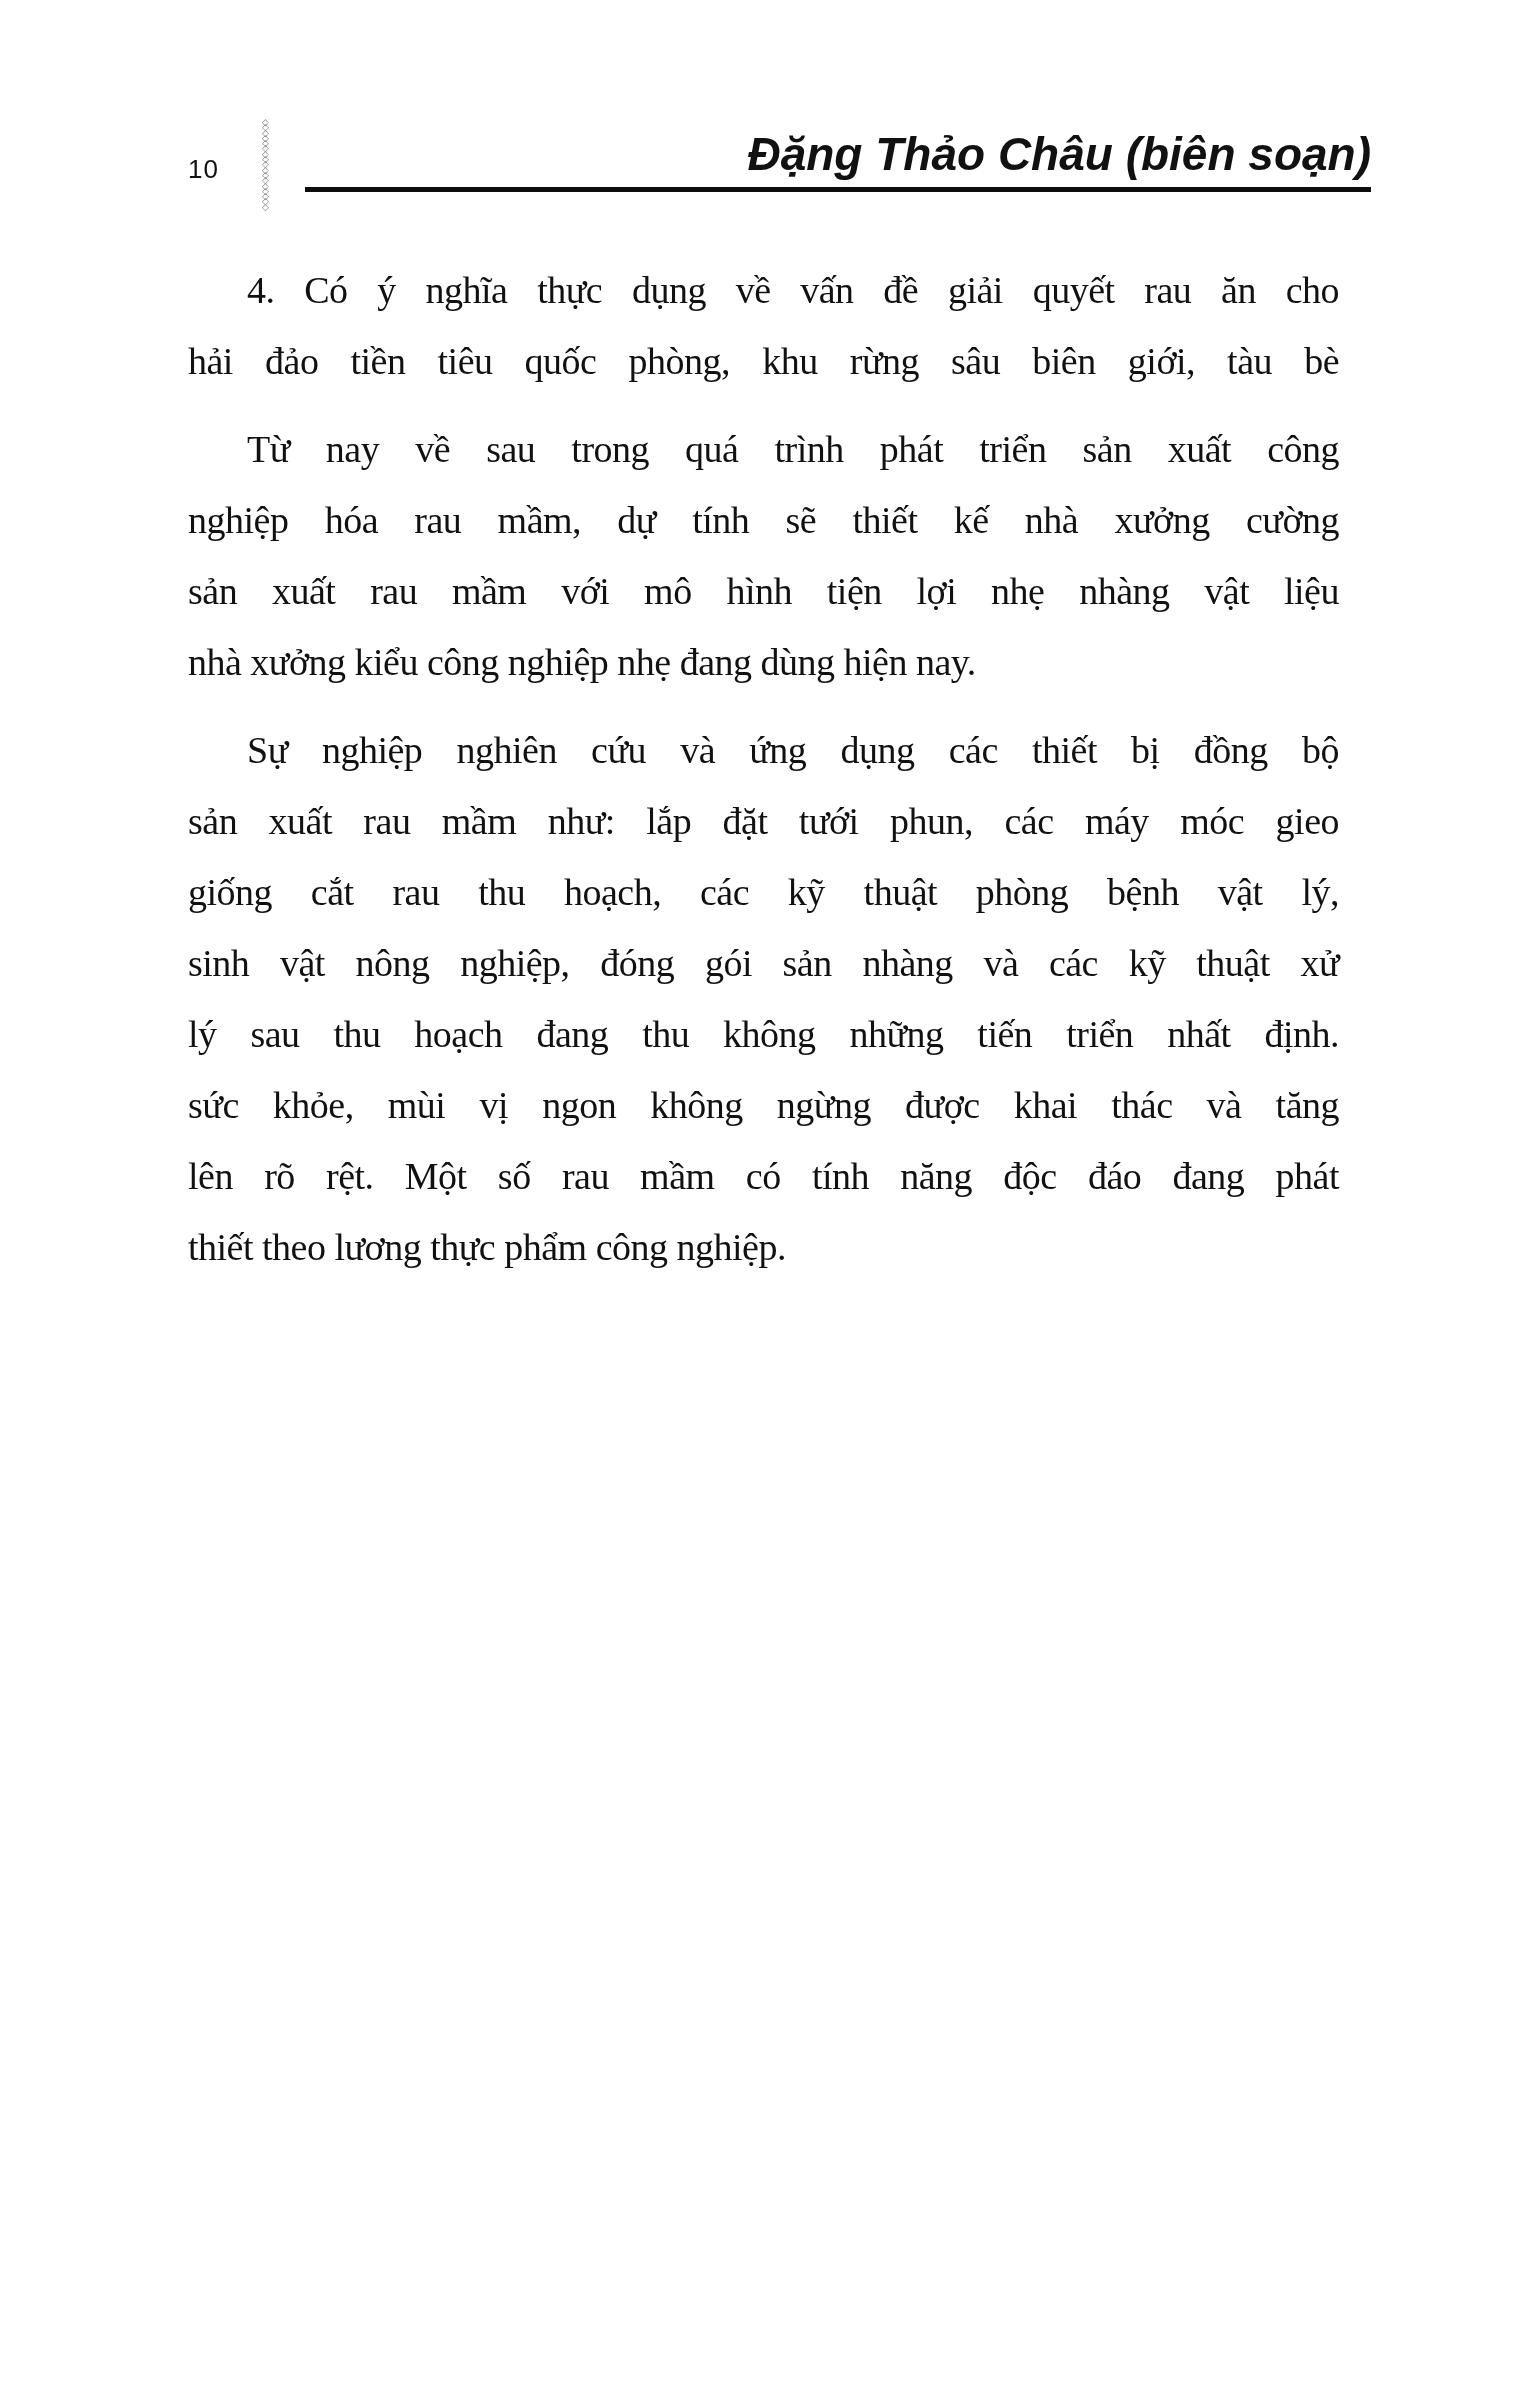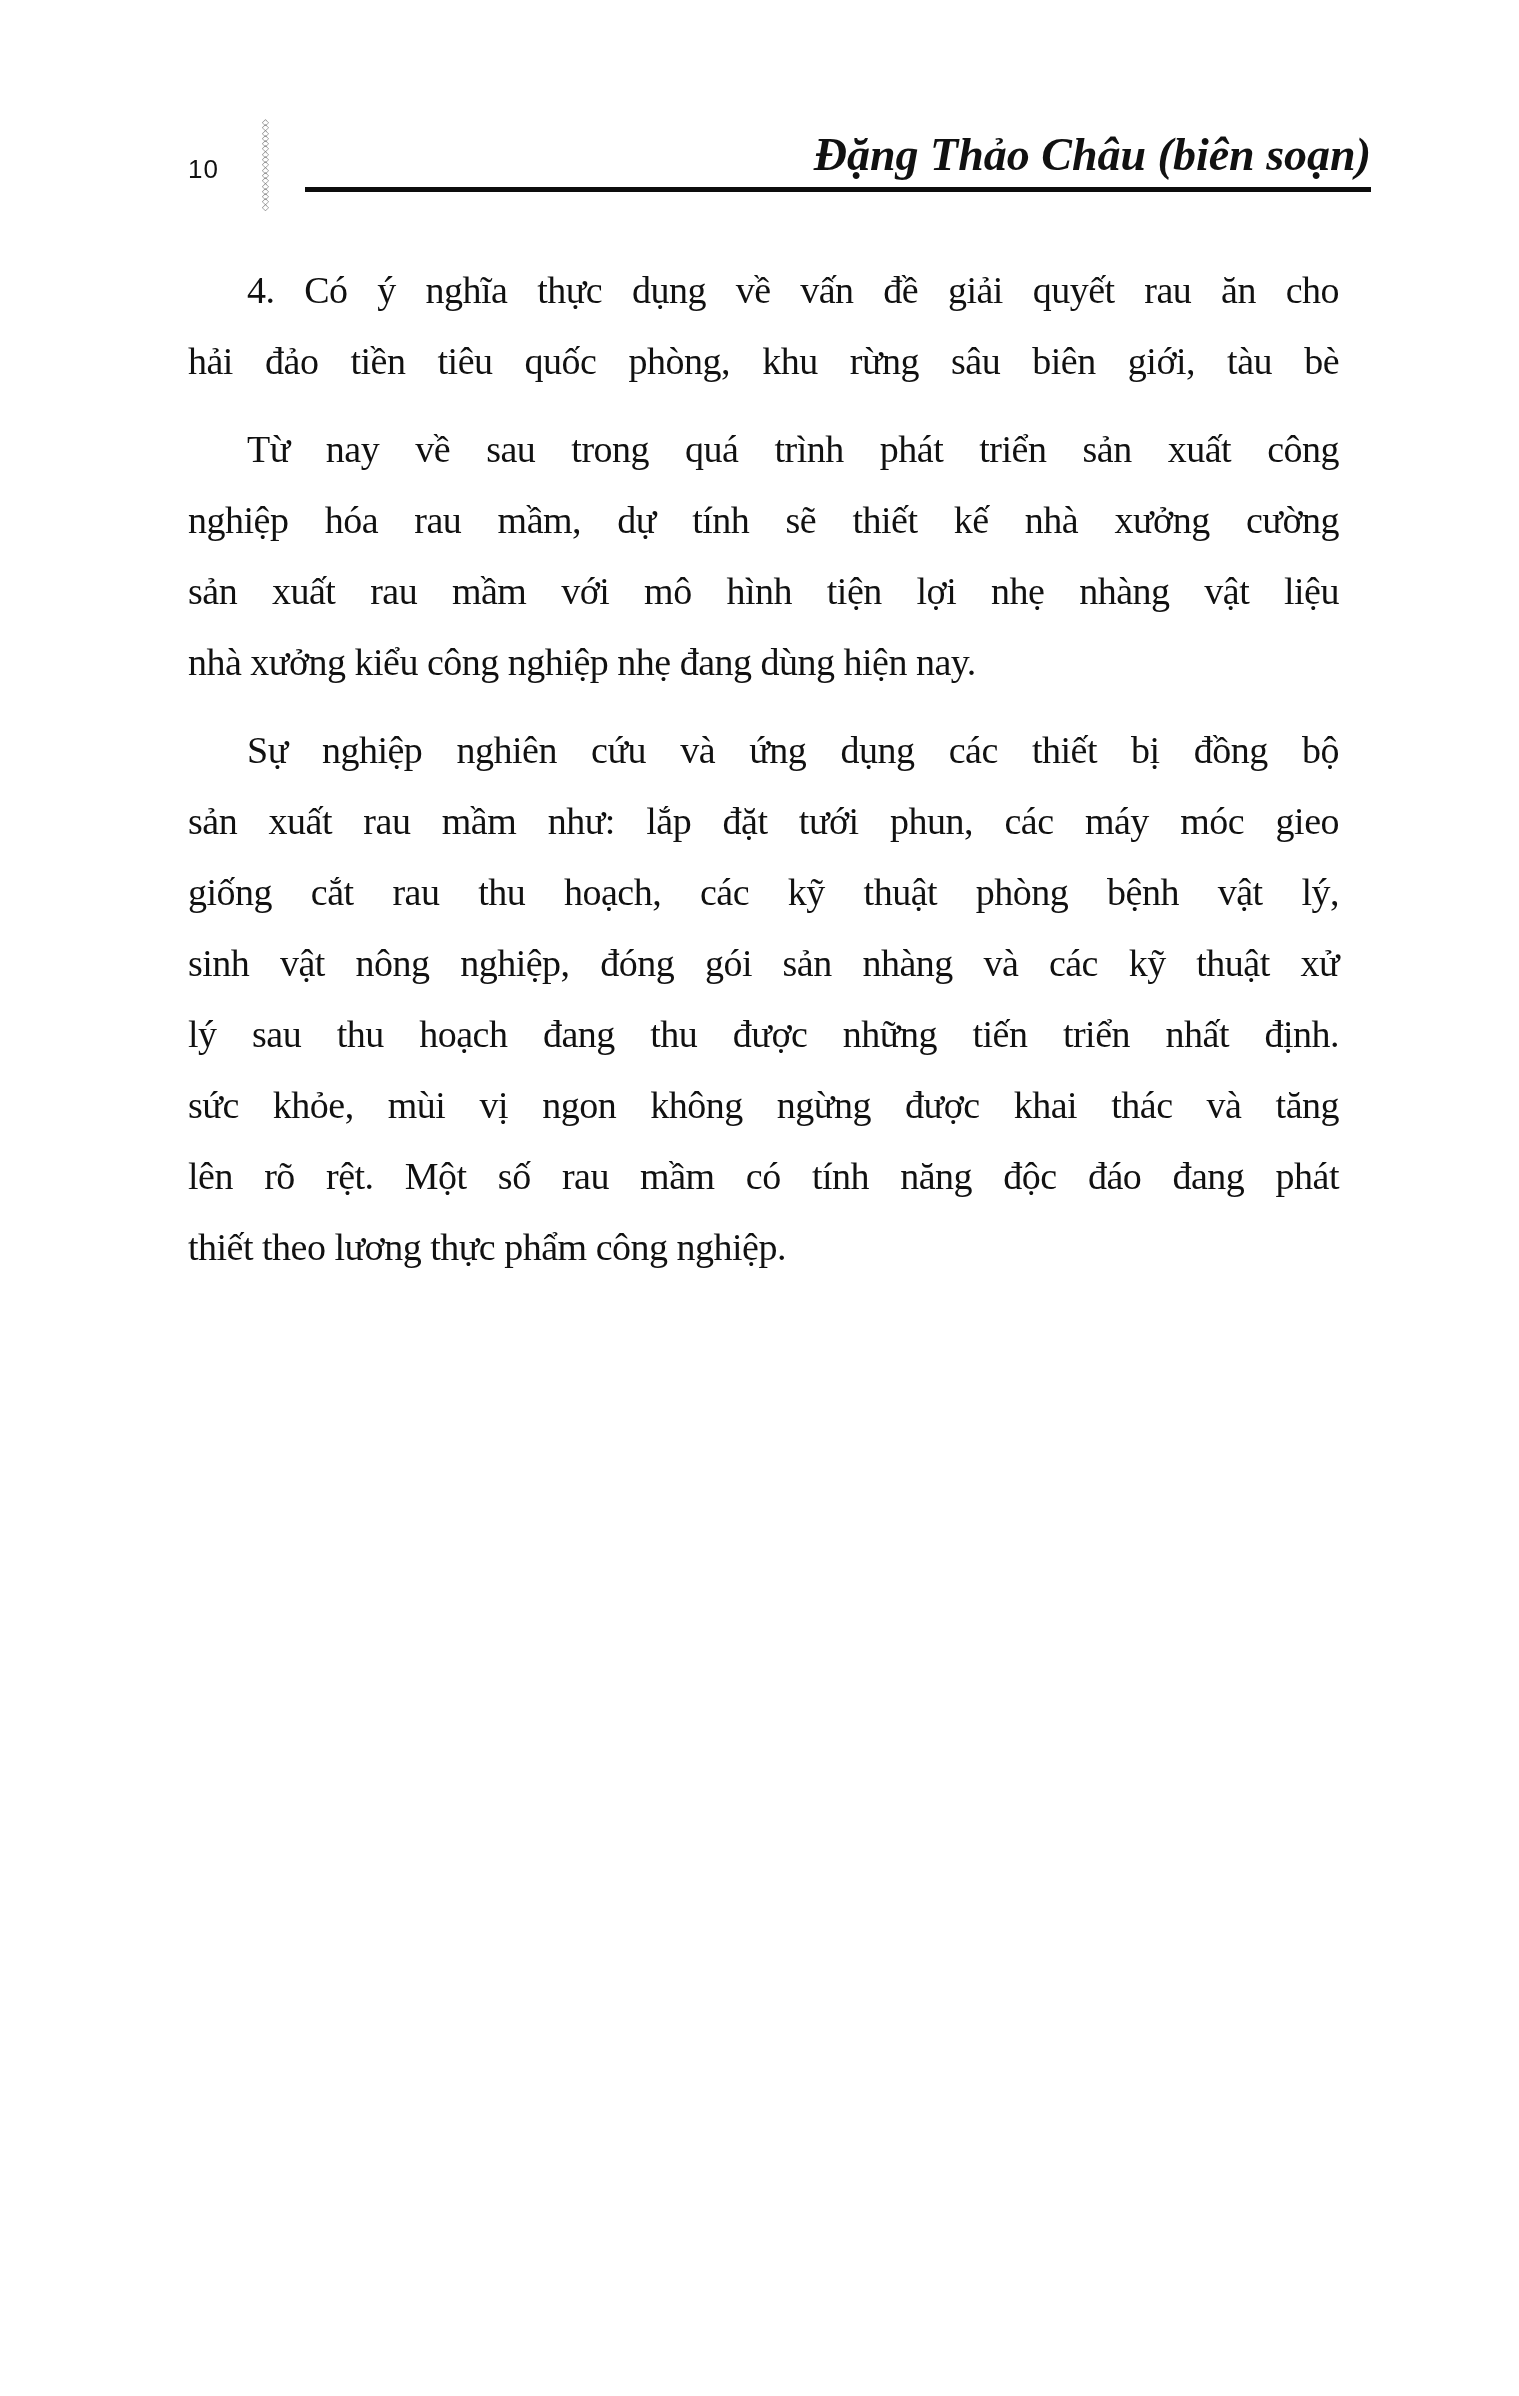--- a/index.html
+++ b/index.html
@@ -37,21 +37,21 @@
     line-height: 5.3px;
     color: var(--ornament, #777777);
     white-space: pre;
     text-align: center;
     user-select: none;
   }
   .author {
     position: absolute;
     right: 149px;
     top: 125px;
-    font-family: Liberation Serif, serif;
+    font-family: Liberation Sans, sans-serif;
     font-style: italic;
     font-weight: bold;
     font-size: 46px;
     line-height: 59px;
     letter-spacing: 0px;
     color: var(--text, #111111);
     white-space: nowrap;
     text-align: right;
   }
   .rule {
@@ -121,21 +121,21 @@
         <div class="line first">Từ nay về sau trong quá trình phát triển sản xuất công</div>
         <div class="line">nghiệp hóa rau mầm, dự tính sẽ thiết kế nhà xưởng cường</div>
         <div class="line">sản xuất rau mầm với mô hình tiện lợi nhẹ nhàng vật liệu</div>
         <div class="line last">nhà xưởng kiểu công nghiệp nhẹ đang dùng hiện nay.</div>
       </div>
       <div class="para">
         <div class="line first">Sự nghiệp nghiên cứu và ứng dụng các thiết bị đồng bộ</div>
         <div class="line">sản xuất rau mầm như: lắp đặt tưới phun, các máy móc gieo</div>
         <div class="line">giống cắt rau thu hoạch, các kỹ thuật phòng bệnh vật lý,</div>
         <div class="line">sinh vật nông nghiệp, đóng gói sản nhàng và các kỹ thuật xử</div>
-        <div class="line">lý sau thu hoạch đang thu được những tiến triển nhất định.</div>
+        <div class="line">lý sau thu hoạch đang thu không những tiến triển nhất định.</div>
         <div class="line">sức khỏe, mùi vị ngon không ngừng được khai thác và tăng</div>
         <div class="line">lên rõ rệt. Một số rau mầm có tính năng độc đáo đang phát</div>
         <div class="line last">thiết theo lương thực phẩm công nghiệp.</div>
       </div>
     </main>
 
 </div>
 
 
 </body></html>

